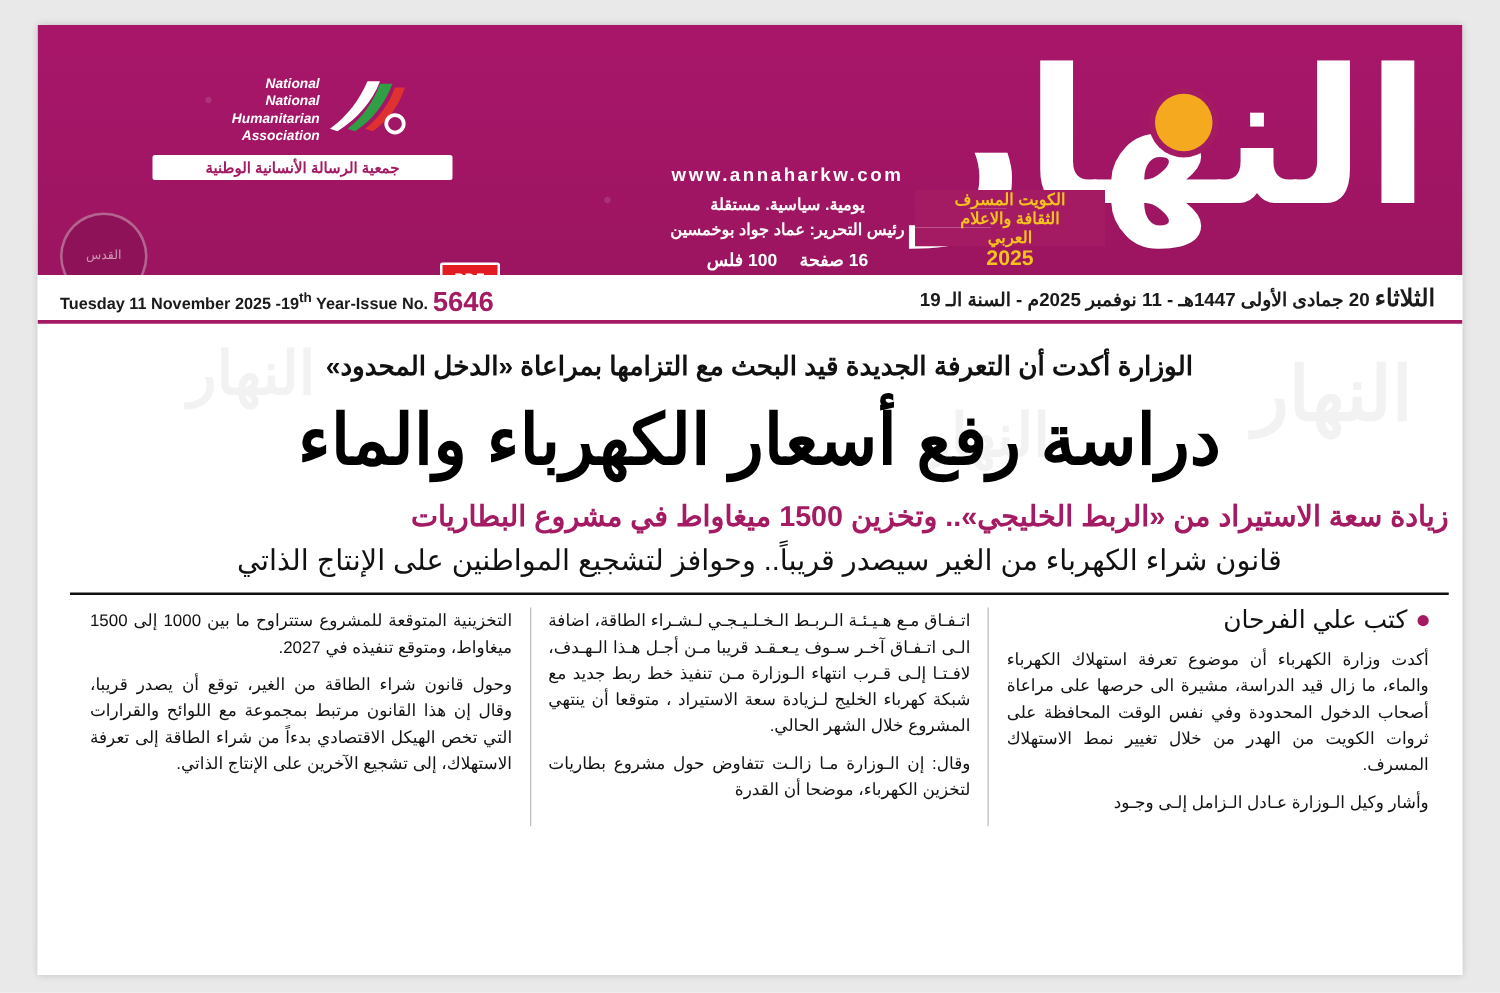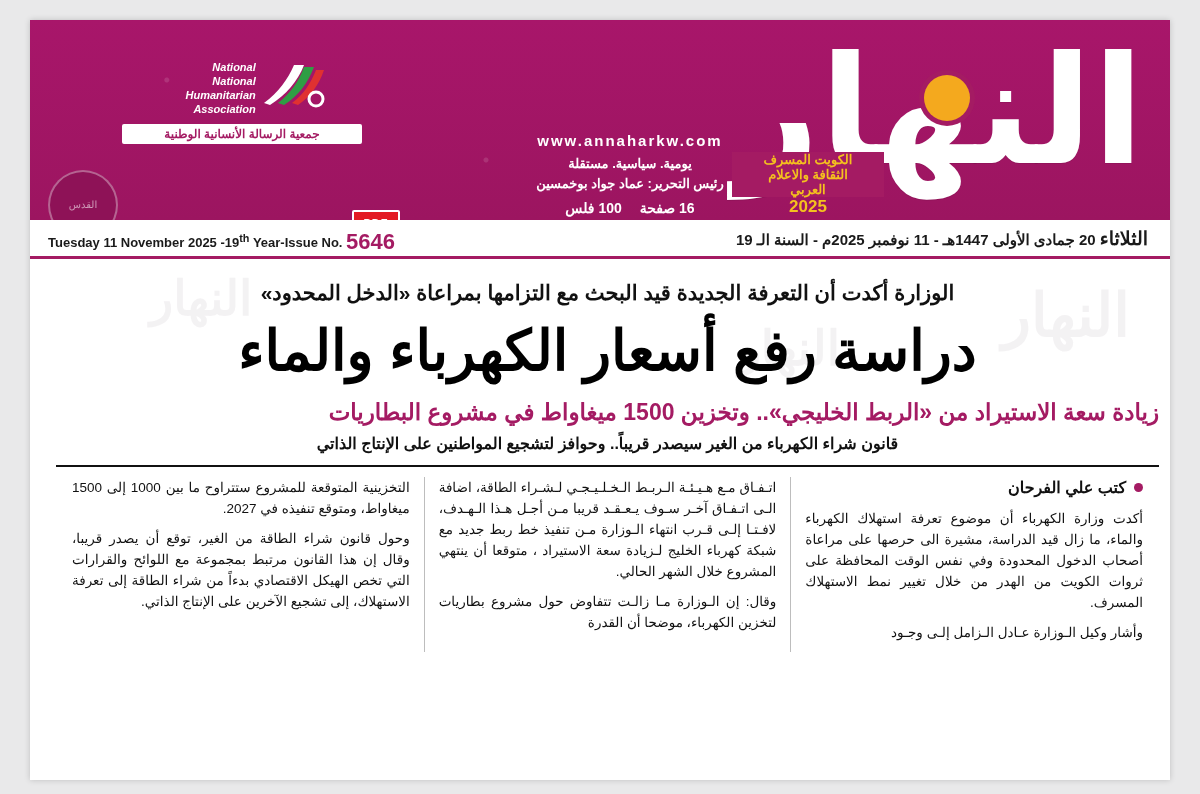--- a/index.html
+++ b/index.html
@@ -277,22 +277,22 @@
   }
 
   .subhead1 {
     font-size: 23px;
     font-weight: bold;
     color: #a41b63;
     margin-top: 16px;
   }
   .subhead2 {
     text-align: center;
-    font-size: 16px;
-    font-weight: bold;
+    font-size: 23px;
+    font-weight: normal;
     color: #111;
     margin-top: 8px;
   }
 
   .rule {
     margin: 12px 0 10px 0;
     height: 2px;
     background: #111;
   }
 
@@ -312,22 +312,22 @@
     text-align: justify;
     direction: rtl;
   }
   .col + .col { border-right: 1px solid #bdbdbd; }
 
   .byline {
     display: flex;
     align-items: center;
     justify-content: flex-start;
     gap: 8px;
-    font-size: 16px;
-    font-weight: bold;
+    font-size: 20px;
+    font-weight: normal;
     color: #111;
     margin-bottom: 10px;
   }
   .byline .bullet {
     width: 9px;
     height: 9px;
     border-radius: 50%;
     background: #a41b63;
     display: inline-block;
   }

